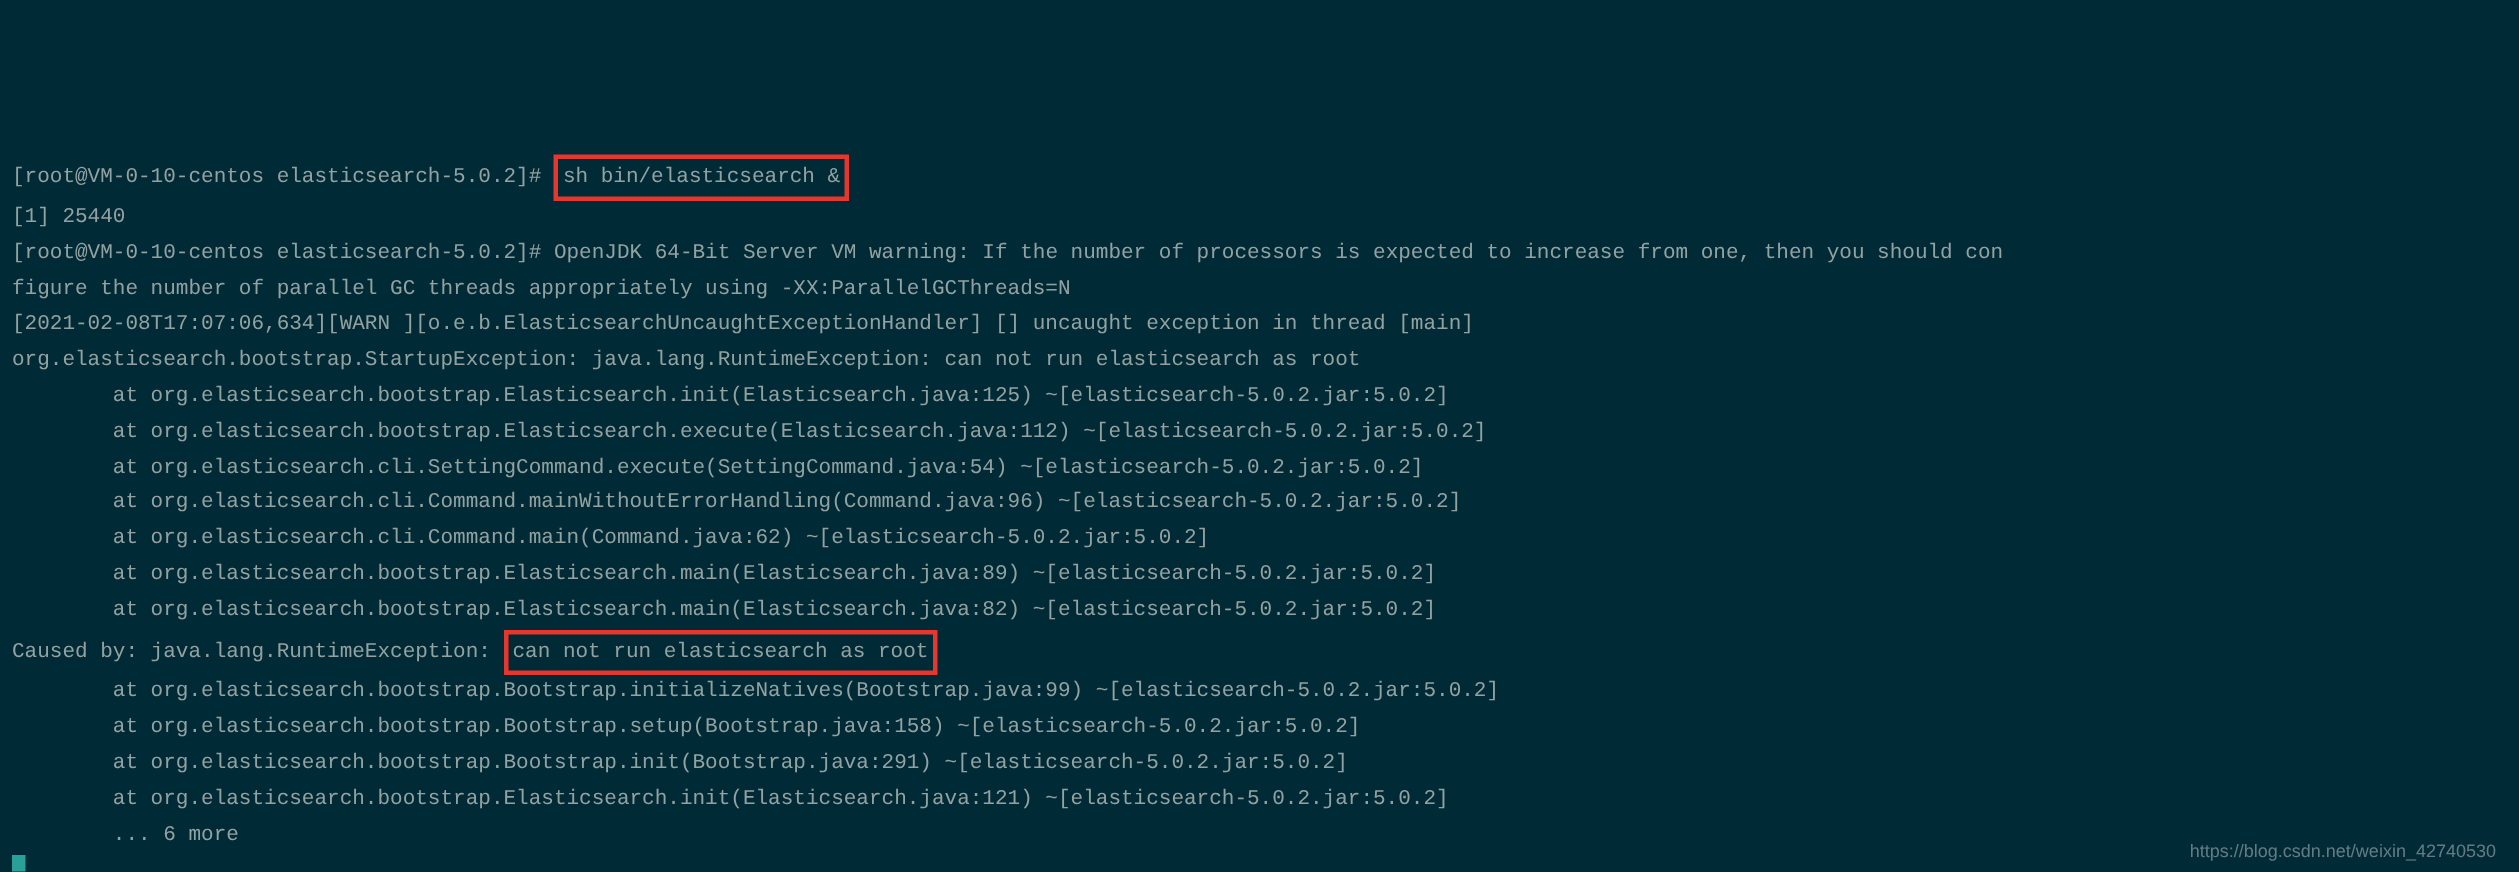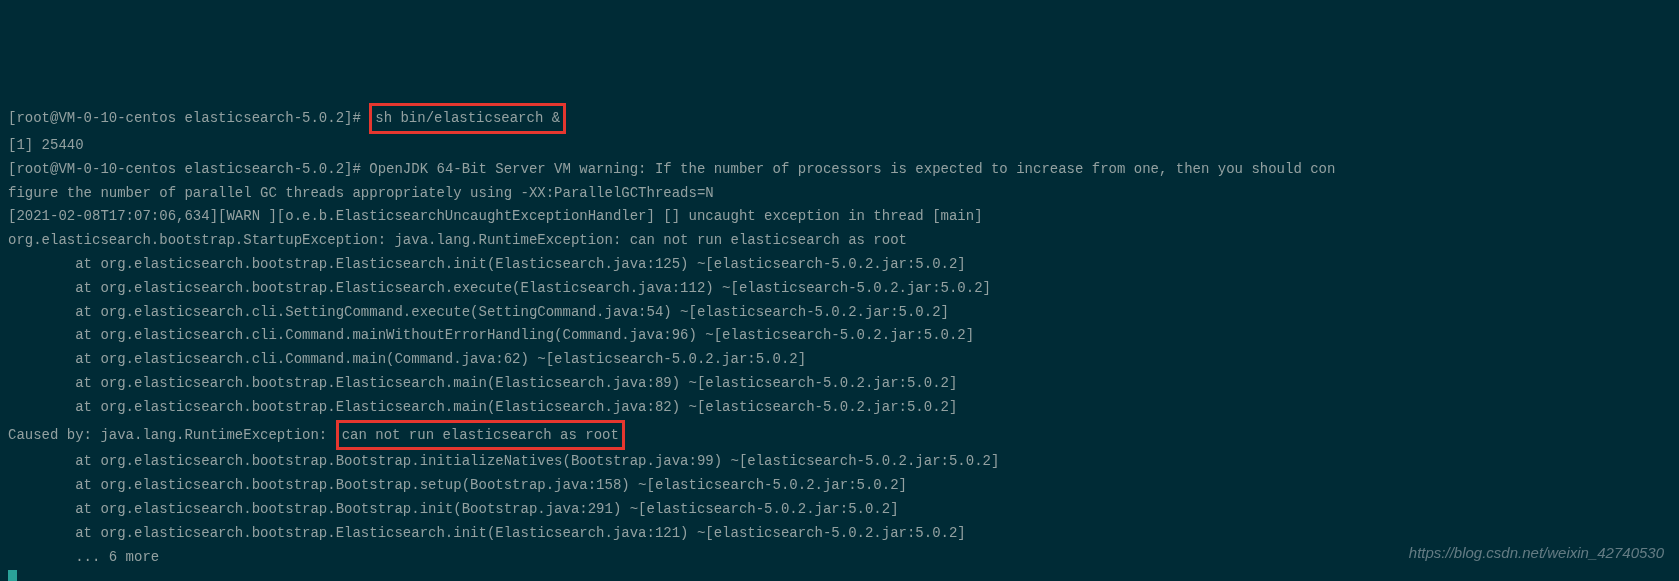--- a/index.html
+++ b/index.html
@@ -32,27 +32,26 @@
     .cursor {
       background-color: #2aa198;
       color: #2aa198;
       display: inline-block;
       width: 9px;
       height: 18px;
       vertical-align: text-bottom;
     }
     .watermark {
       position: absolute;
-      bottom: 16px;
+      bottom: 4px;
       right: 15px;
       color: rgba(180, 190, 195, 0.55);
-      font-size: 15px;
+      font-size: 12px;
       font-family: Arial, sans-serif;
       white-space: normal;
-      font-style: italic;
     }
   </style>
 </head>
 <body>
 
 
 
 <div><span class="line"><span>[root@VM-0-10-centos elasticsearch-5.0.2]# </span><span class="highlight-box">sh bin/elasticsearch &amp;</span></span><span class="line">[1] 25440</span><span class="line"><span>[root@VM-0-10-centos elasticsearch-5.0.2]# </span><span>OpenJDK 64-Bit Server VM warning: If the number of processors is expected to increase from one, then you should con</span></span><span class="line">figure the number of parallel GC threads appropriately using -XX:ParallelGCThreads=N</span><span class="line">[2021-02-08T17:07:06,634][WARN ][o.e.b.ElasticsearchUncaughtExceptionHandler] [] uncaught exception in thread [main]</span><span class="line">org.elasticsearch.bootstrap.StartupException: java.lang.RuntimeException: can not run elasticsearch as root</span><span class="line">        at org.elasticsearch.bootstrap.Elasticsearch.init(Elasticsearch.java:125) ~[elasticsearch-5.0.2.jar:5.0.2]</span><span class="line">        at org.elasticsearch.bootstrap.Elasticsearch.execute(Elasticsearch.java:112) ~[elasticsearch-5.0.2.jar:5.0.2]</span><span class="line">        at org.elasticsearch.cli.SettingCommand.execute(SettingCommand.java:54) ~[elasticsearch-5.0.2.jar:5.0.2]</span><span class="line">        at org.elasticsearch.cli.Command.mainWithoutErrorHandling(Command.java:96) ~[elasticsearch-5.0.2.jar:5.0.2]</span><span class="line">        at org.elasticsearch.cli.Command.main(Command.java:62) ~[elasticsearch-5.0.2.jar:5.0.2]</span><span class="line">        at org.elasticsearch.bootstrap.Elasticsearch.main(Elasticsearch.java:89) ~[elasticsearch-5.0.2.jar:5.0.2]</span><span class="line">        at org.elasticsearch.bootstrap.Elasticsearch.main(Elasticsearch.java:82) ~[elasticsearch-5.0.2.jar:5.0.2]</span><span class="line"><span>Caused by: java.lang.RuntimeException: </span><span class="highlight-box">can not run elasticsearch as root</span></span><span class="line">        at org.elasticsearch.bootstrap.Bootstrap.initializeNatives(Bootstrap.java:99) ~[elasticsearch-5.0.2.jar:5.0.2]</span><span class="line">        at org.elasticsearch.bootstrap.Bootstrap.setup(Bootstrap.java:158) ~[elasticsearch-5.0.2.jar:5.0.2]</span><span class="line">        at org.elasticsearch.bootstrap.Bootstrap.init(Bootstrap.java:291) ~[elasticsearch-5.0.2.jar:5.0.2]</span><span class="line">        at org.elasticsearch.bootstrap.Elasticsearch.init(Elasticsearch.java:121) ~[elasticsearch-5.0.2.jar:5.0.2]</span><span class="line">        ... 6 more</span><span class="line"><span class="cursor"></span></span></div>
 
 <div class="watermark">https://blog.csdn.net/weixin_42740530</div>

